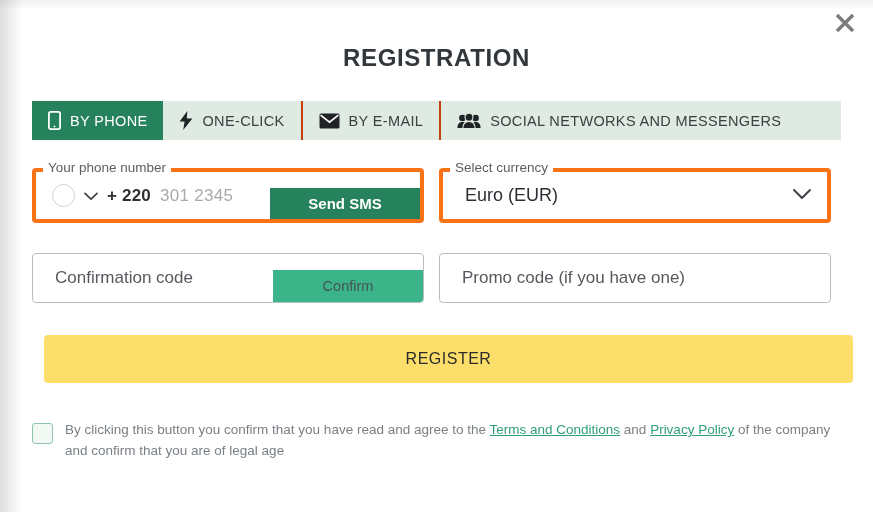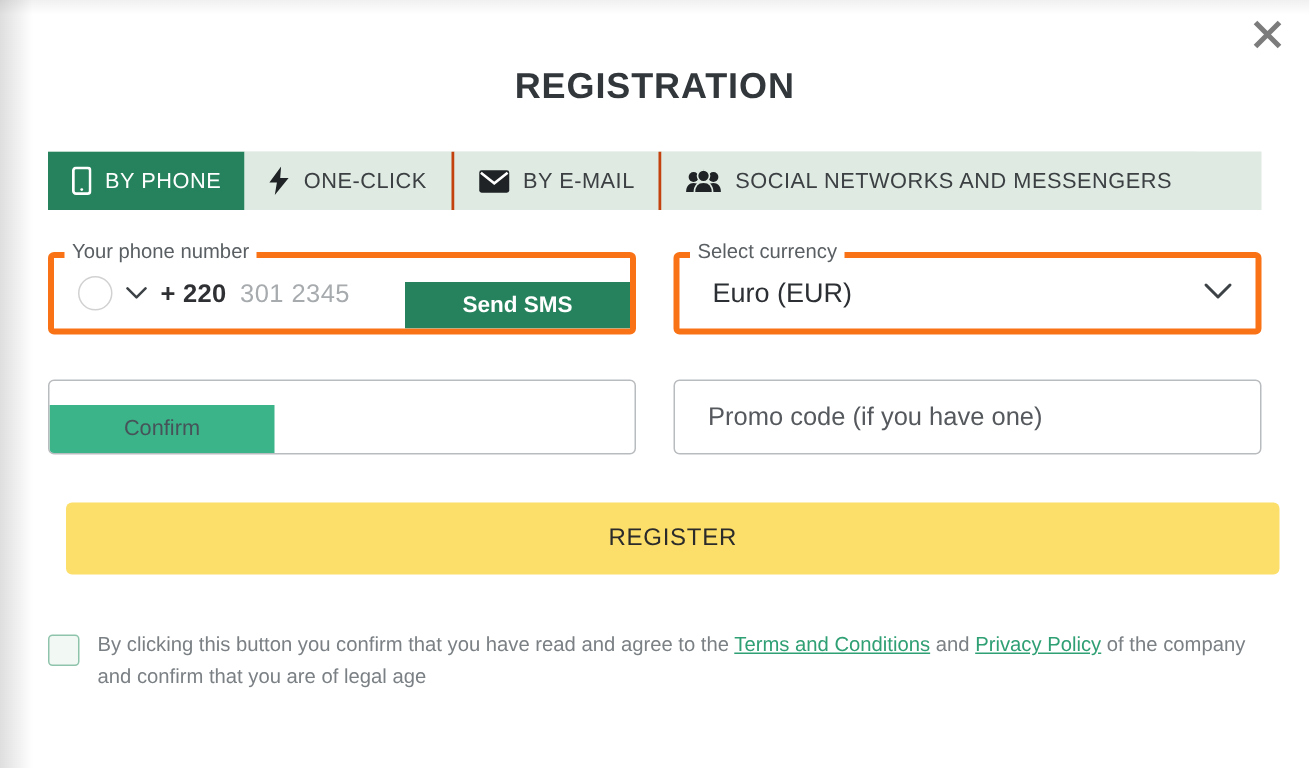--- a/index.html
+++ b/index.html
@@ -74,22 +74,21 @@
     background: #25825c;
     color: #ffffff;
     border-right: none;
   }
   .tab .ticon { display: flex; align-items: center; }
 
   
   .row {
     position: absolute;
     display: flex;
-    gap: 0;
-    justify-content: space-between;
+    gap: 15px;
   }
   #row1 { left: 32px; top: 168px; width: 809px; height: 55px; }
   #row2 { left: 32px; top: 253px; width: 809px; height: 50px; }
 
   .field-col { position: relative; }
   .col-left  { width: 392px; }
   .col-right { width: 392px; }
 
   
   .outlined {
@@ -333,20 +332,21 @@
         </div>
       </div>
     </div>
 
   </div>
 
   <div id="row2" class="row">
 
     <div class="field-col col-left">
       <div class="plain">
+        <div class="plain-inner ph">Confirmation code</div>
         <div class="inline-btn btn-green2">Confirm</div>
       </div>
     </div>
 
     <div class="field-col col-right">
       <div class="plain">
         <div class="plain-inner ph">Promo code (if you have one)</div>
       </div>
     </div>
 

